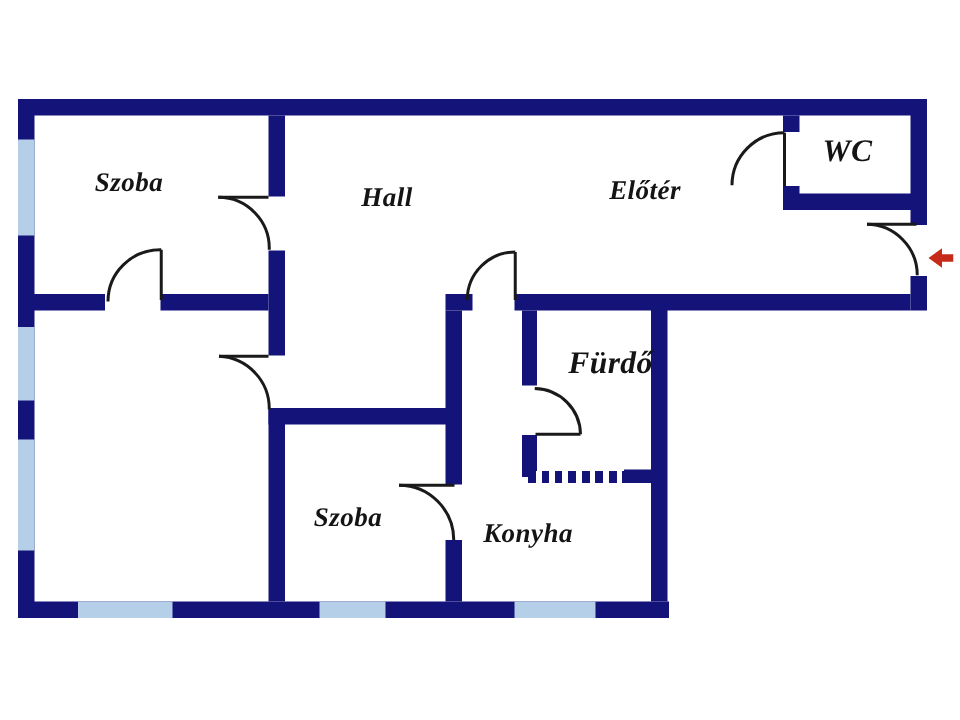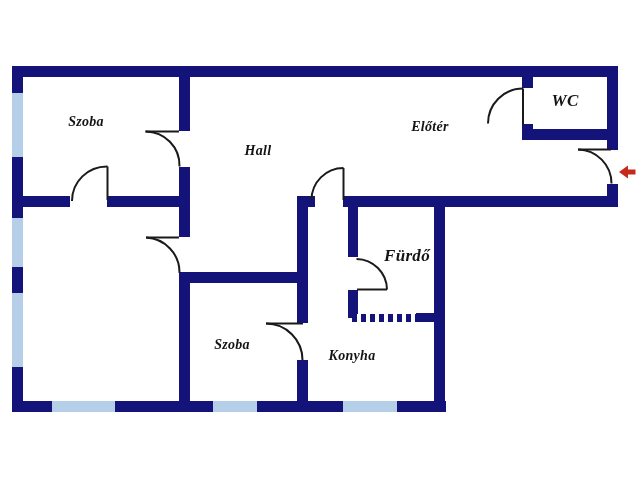--- a/index.html
+++ b/index.html
@@ -9,24 +9,24 @@
     font-family:"Liberation Serif","DejaVu Serif",serif;
   }
   .wall   { position:absolute; background:#13137a; }
   .window { position:absolute; background:#b6cfe8; }
   .dashedwall {
     position:absolute;
     background:repeating-linear-gradient(90deg,#13137a 0 5px,#ffffff 5px 9px);
   }
   .room-label {
     position:absolute; transform:translate(-50%,-50%);
-    font-style:italic; font-weight:600; font-size:14px; color:#141414;
+    font-style:italic; font-weight:600; font-size:18px; color:#141414;
     white-space:nowrap; letter-spacing:0.3px;
   }
-  .room-label.small { font-size:17px; }
+  .room-label.small { font-size:21px; }
   #doors-svg { position:absolute; left:0; top:0; }
   .leaf, .arc { stroke:#1a1a1a; stroke-width:2; fill:none; }
 </style>
 </head>
 <body>
 
 <div id="stage">
 
   <div class="wall" style="left:12px;top:66px;width:606px;height:11px;"></div>
   <div class="wall" style="left:12px;top:66px;width:11px;height:346px;"></div>
@@ -91,20 +91,20 @@
     <path class="leaf" d="M357,289.5 H387"></path>
     <path class="arc" d="M387,289.5 A31,31 0 0 0 356.5,259"></path>
 
     <path class="leaf" d="M266,323.5 H303"></path>
     <path class="arc" d="M266,323.5 A36.5,36.5 0 0 1 302.5,360"></path>
 
     <path fill="#c62a1a" d="M619,172 L628,165.5 L628,169.5 L635.5,169.5 L635.5,174.5 L628,174.5 L628,178.5 Z"></path>
   </svg>
 
   <div class="room-label" style="left:86px;top:122px;">Szoba</div>
-  <div class="room-label" style="left:258px;top:151px;">Hall</div>
+  <div class="room-label" style="left:258px;top:132px;">Hall</div>
   <div class="room-label" style="left:430px;top:127px;">Előtér</div>
   <div class="room-label small" style="left:565px;top:101px;">WC</div>
-  <div class="room-label small" style="left:407px;top:256px;">Fürdő</div>
+  <div class="room-label small" style="left:407px;top:242px;">Fürdő</div>
   <div class="room-label" style="left:232px;top:345px;">Szoba</div>
   <div class="room-label" style="left:352px;top:356px;">Konyha</div>
 
 </div>
 
 </body></html>

